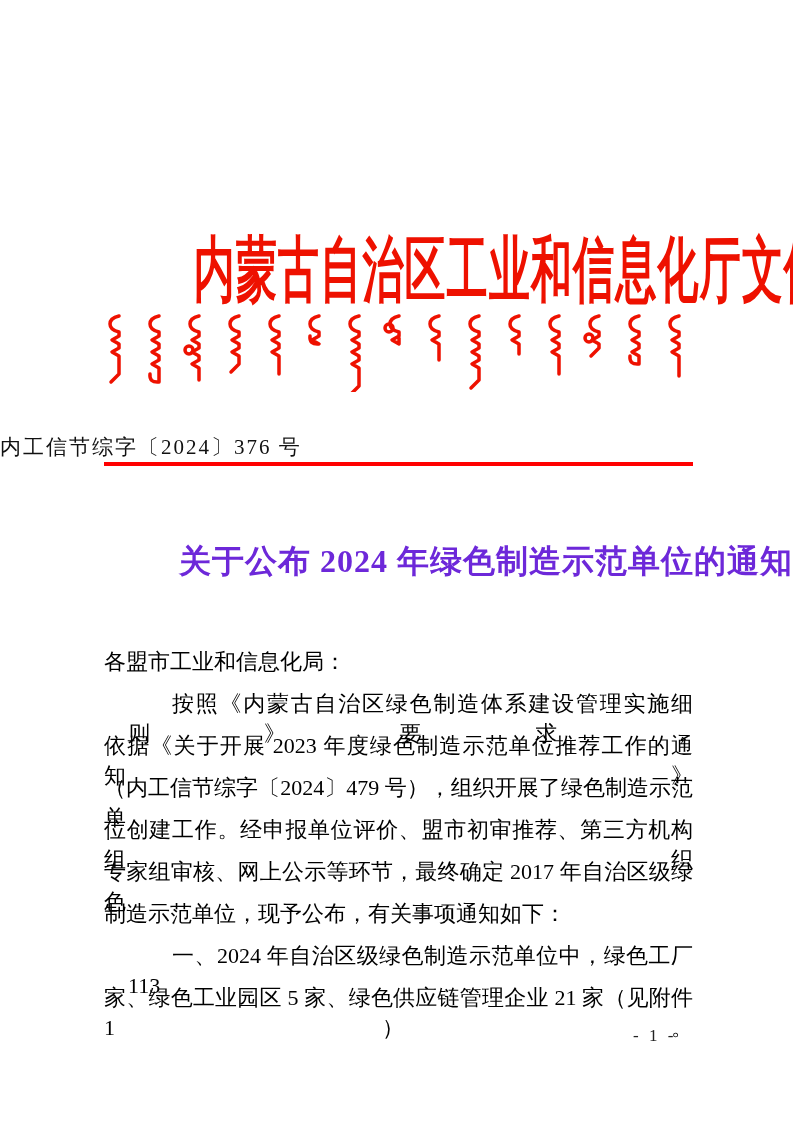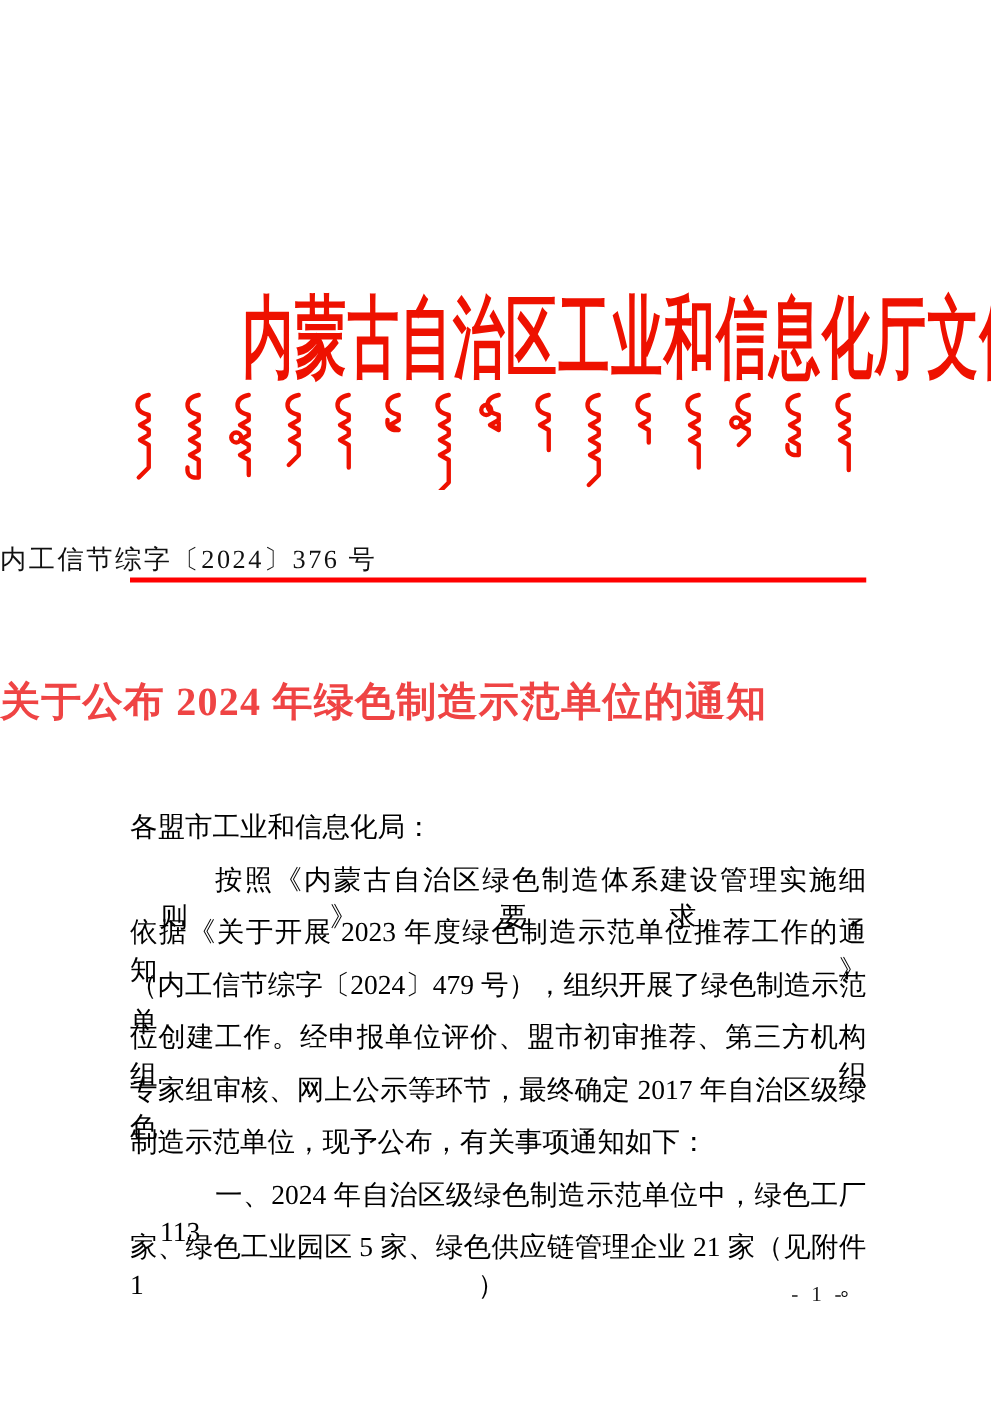--- a/index.html
+++ b/index.html
@@ -75,25 +75,25 @@
     height: 4px;
     background: #ff0000;
   }
 
   
   .doc-title {
     position: absolute;
     top: 540px;
     left: 0;
     width: 100%;
-    text-align: left;
+    text-align: right;
     font-size: 32px;
     font-weight: bold;
     letter-spacing: 1px;
-    color: #ef4444;
+    color: #6d28d9;
   }
 
   
   .doc-body {
     position: absolute;
     top: 641px;
     left: 104px;
     width: 589px;
     font-size: 22px;
     color: #000000;

